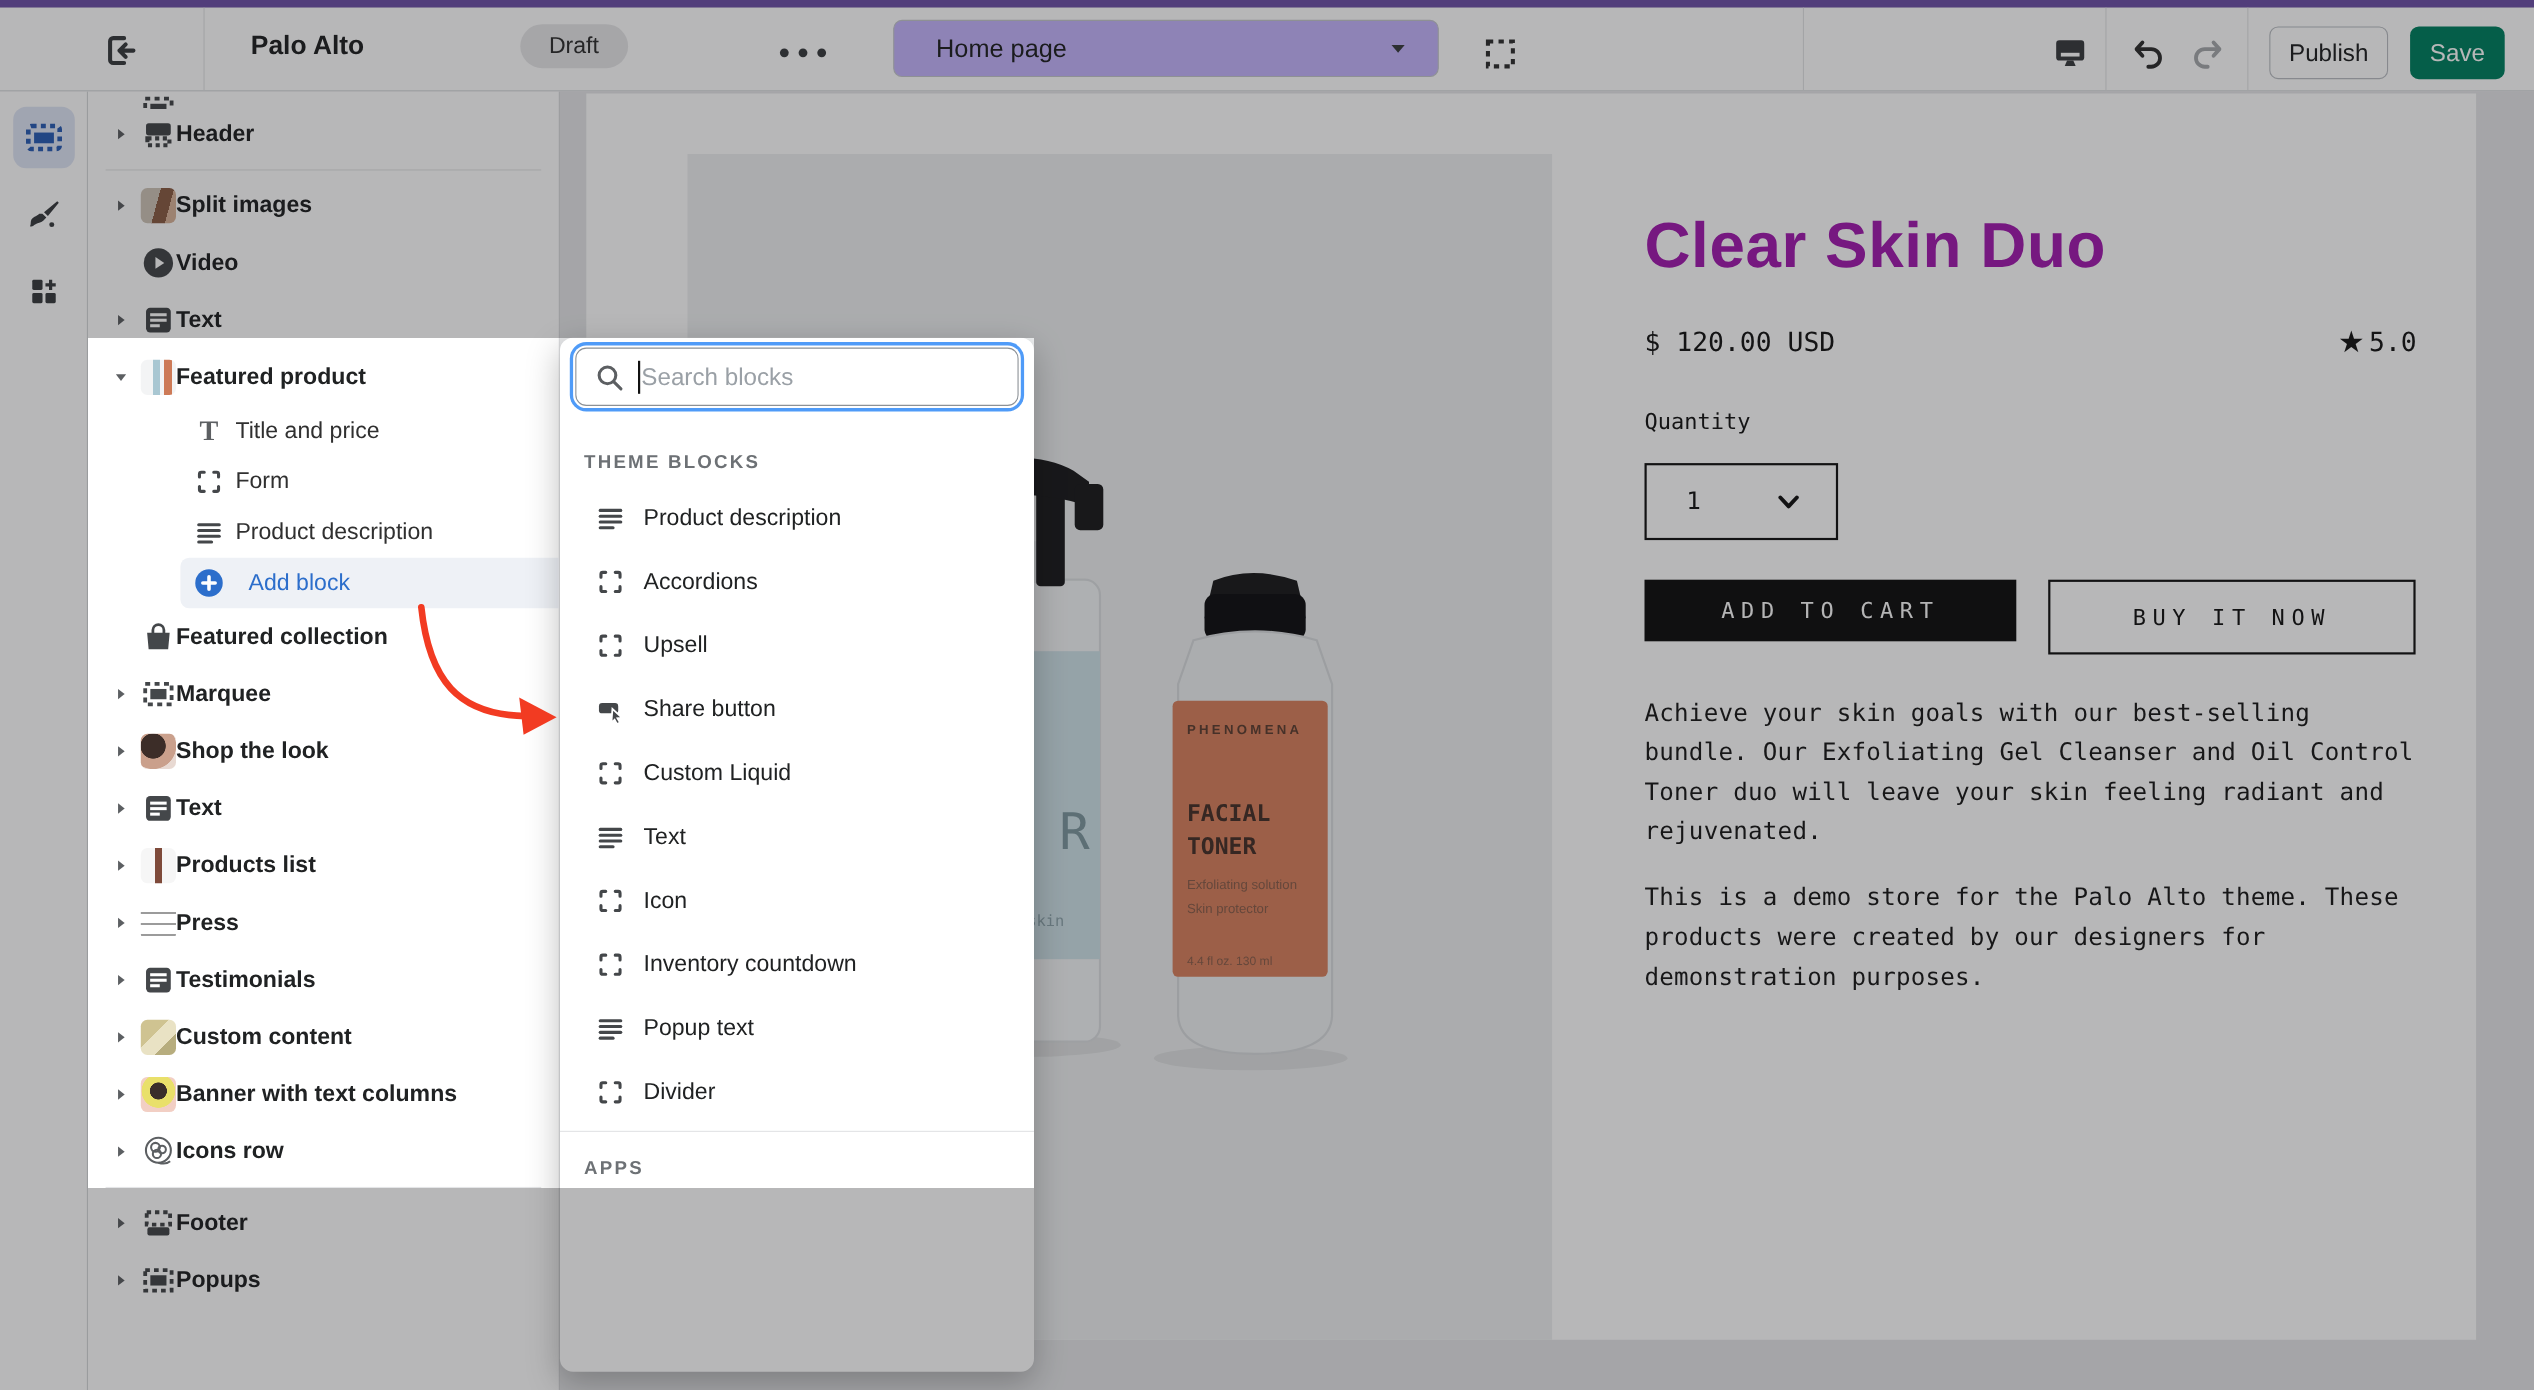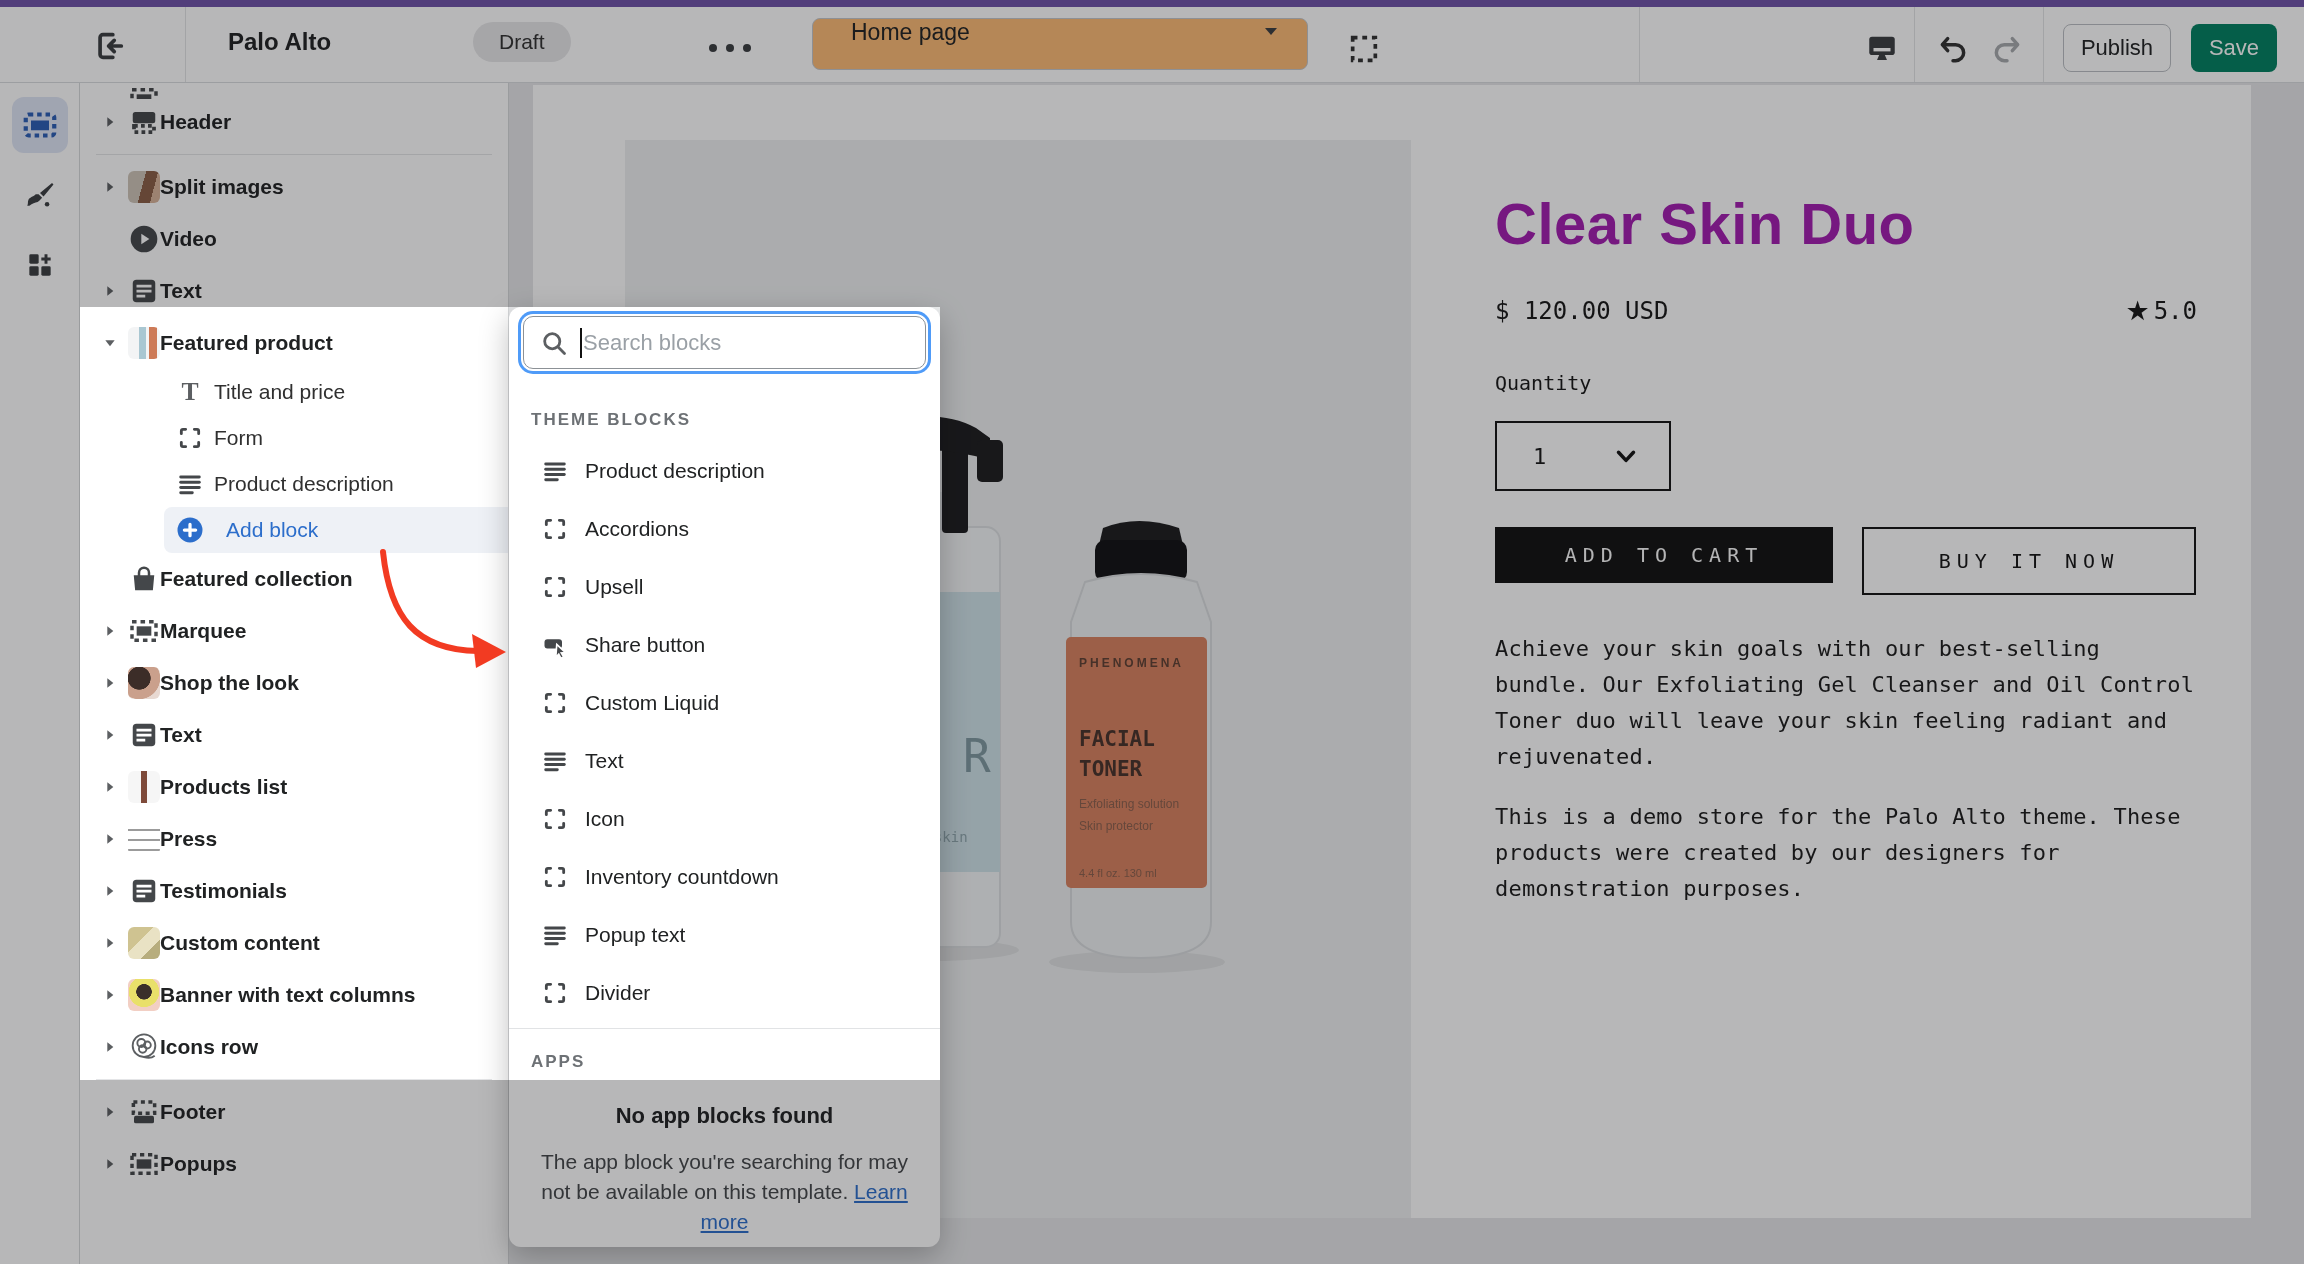--- a/index.html
+++ b/index.html
@@ -13,22 +13,22 @@
   
   #toolbar { position:absolute; left:0; top:7px; width:100%; height:76px; background:#ffffff;
     border-bottom:1px solid #d9dbde; z-index:5; }
   .tb-divider { position:absolute; top:0; width:1px; height:75px; background:#e3e4e6; }
   #exit-btn { position:absolute; left:88px; top:18px; width:44px; height:42px; display:flex; align-items:center; justify-content:center; cursor:pointer; }
   #theme-name { position:absolute; left:228px; top:21px; font-size:24px; font-weight:700; color:#202223; }
   #draft-badge { position:absolute; left:473px; top:15px; height:40px; padding:0 26px; border-radius:20px;
     background:#e7e7e9; color:#303030; font-size:21px; line-height:40px; }
   #more-btn { position:absolute; left:690px; top:26px; width:80px; height:30px; display:flex; gap:9px; align-items:center; justify-content:center; }
   .dot { width:8px; height:8px; border-radius:50%; background:#3a3d40; }
-  #page-select { position:absolute; left:812px; top:11px; width:496px; height:52px; background:#fdba74;
-    border:1px solid #c5c8cc; border-radius:8px; display:flex; align-items:flex-start; padding:0 24px 0 38px; }
+  #page-select { position:absolute; left:812px; top:11px; width:496px; height:52px; background:#c4b5fd;
+    border:1px solid #c5c8cc; border-radius:8px; display:flex; align-items:center; padding:0 24px 0 38px; }
   #page-select .val { font-size:23px; color:#202223; flex:1; }
   #select-tool { position:absolute; left:1340px; top:22px; width:48px; height:40px; display:flex; align-items:center; justify-content:center; }
   #monitor-btn { position:absolute; left:1858px; top:20px; width:48px; height:42px; display:flex; align-items:center; justify-content:center; }
   #undo-btn { position:absolute; left:1930px; top:20px; width:46px; height:42px; display:flex; align-items:center; justify-content:center;}
   #redo-btn { position:absolute; left:1984px; top:20px; width:46px; height:42px; display:flex; align-items:center; justify-content:center;}
   #publish-btn { position:absolute; left:2063px; top:17px; width:108px; height:48px; background:#fff;
     border:1px solid #babec3; border-radius:8px; font-size:22px; color:#202223; display:flex; align-items:center; justify-content:center; cursor:pointer;}
   #save-btn { position:absolute; left:2191px; top:17px; width:86px; height:48px; border:none; border-radius:8px;
     font-size:22px; color:#fff; display:flex; align-items:center; justify-content:center; cursor:pointer; }
 
@@ -740,26 +740,20 @@
                   <path d="M8 20H5.5Q4 20 4 18.5V16"></path>
                 </g>
               </svg>
             </span>
           </span>
           <span class="lbl">Divider</span>
         </div>
       </div>
     <div id="apps-divider"></div>
     <div id="apps-header" class="pop-header">APPS</div>
-    <div id="empty-state">
-      <div id="empty-title">No app blocks found</div>
-      <div id="empty-msg">
-        <span>The app block you're searching for may not be available on this template. </span><a>Learn more</a>
-      </div>
-    </div>
   </div>
 
   <div id="spotlight"></div>
 
   <svg id="arrow-layer" width="2304" height="1264" viewBox="0 0 2304 1264">
     <path d="M 383 552 C 390 618, 416 650, 478 651" fill="none" stroke="#f23b22" stroke-width="6" stroke-linecap="round"></path>
     <polygon points="506,652 472,634 476,668" fill="#f23b22"></polygon>
   </svg>
 
 </div>

